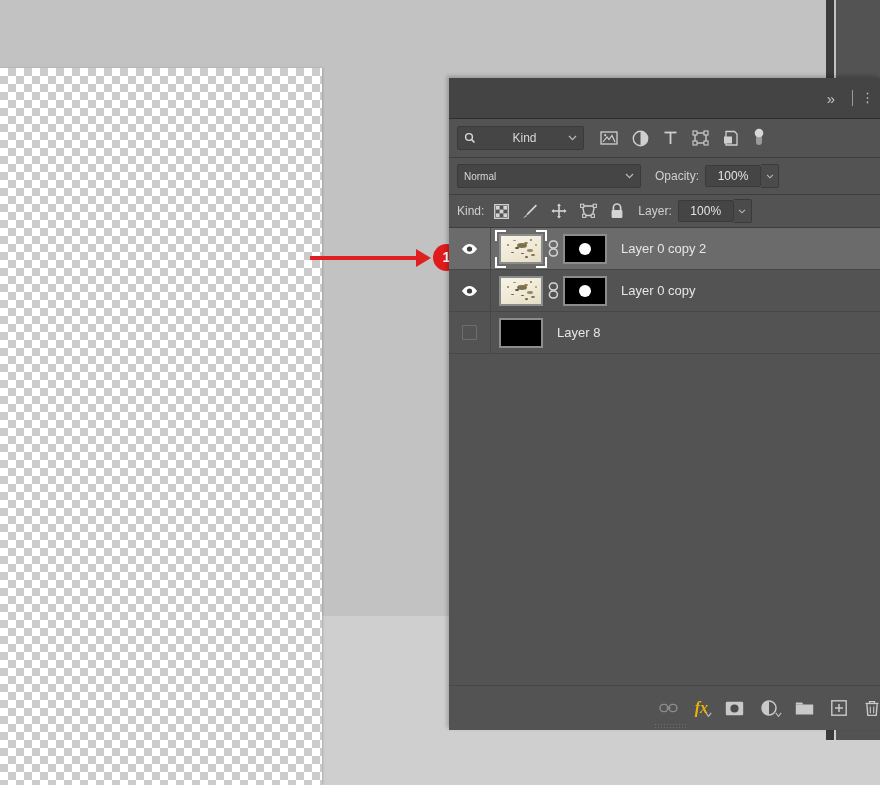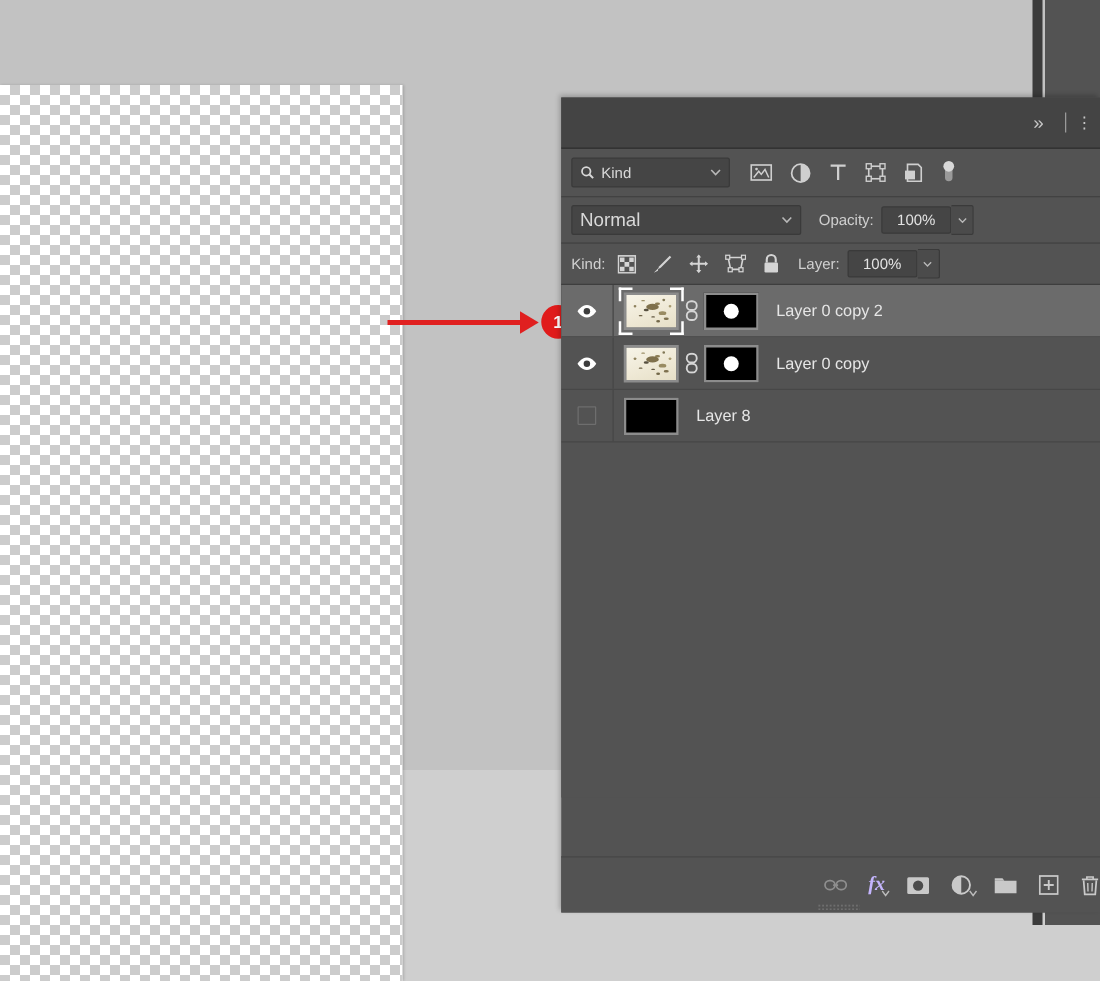--- a/index.html
+++ b/index.html
@@ -172,20 +172,21 @@
   .kind-select {
     width: 113px;
     height: 22px;
     background: #454545;
     border: 1px solid #3a3a3a;
     border-radius: 2px;
     display: flex;
     align-items: center;
     padding: 0 6px;
     cursor: pointer;
+    text-align: center;
   }
   .kind-label {
     color: #d8d8d8;
     font-size: 12px;
     margin-left: 5px;
     flex: 1;
   }
   .filter-icons {
     display: flex;
     align-items: center;
@@ -209,21 +210,21 @@
     background: #454545;
     border: 1px solid #3a3a3a;
     border-radius: 2px;
     display: flex;
     align-items: center;
     padding: 0 6px;
     cursor: pointer;
   }
   .blend-label {
     color: #d8d8d8;
-    font-size: 15px;
+    font-size: 10px;
     flex: 1;
   }
   .field-label {
     color: #d0d0d0;
     font-size: 12px;
     margin-left: 14px;
     margin-right: 6px;
   }
   .num-field {
     height: 20px;
@@ -375,21 +376,21 @@
     gap: 17px;
   }
   .footer-btn {
     cursor: pointer;
     display: flex;
     align-items: center;
     justify-content: center;
     position: relative;
   }
   .fx-text {
-    color: #c4b5fd;
+    color: #eab308;
     font-size: 16px;
     font-style: italic;
     font-family: "Liberation Serif", serif;
     font-weight: bold;
   }
   .panel-grip {
     position: absolute;
     left: 50%;
     transform: translateX(-50%);
     bottom: 2px;

